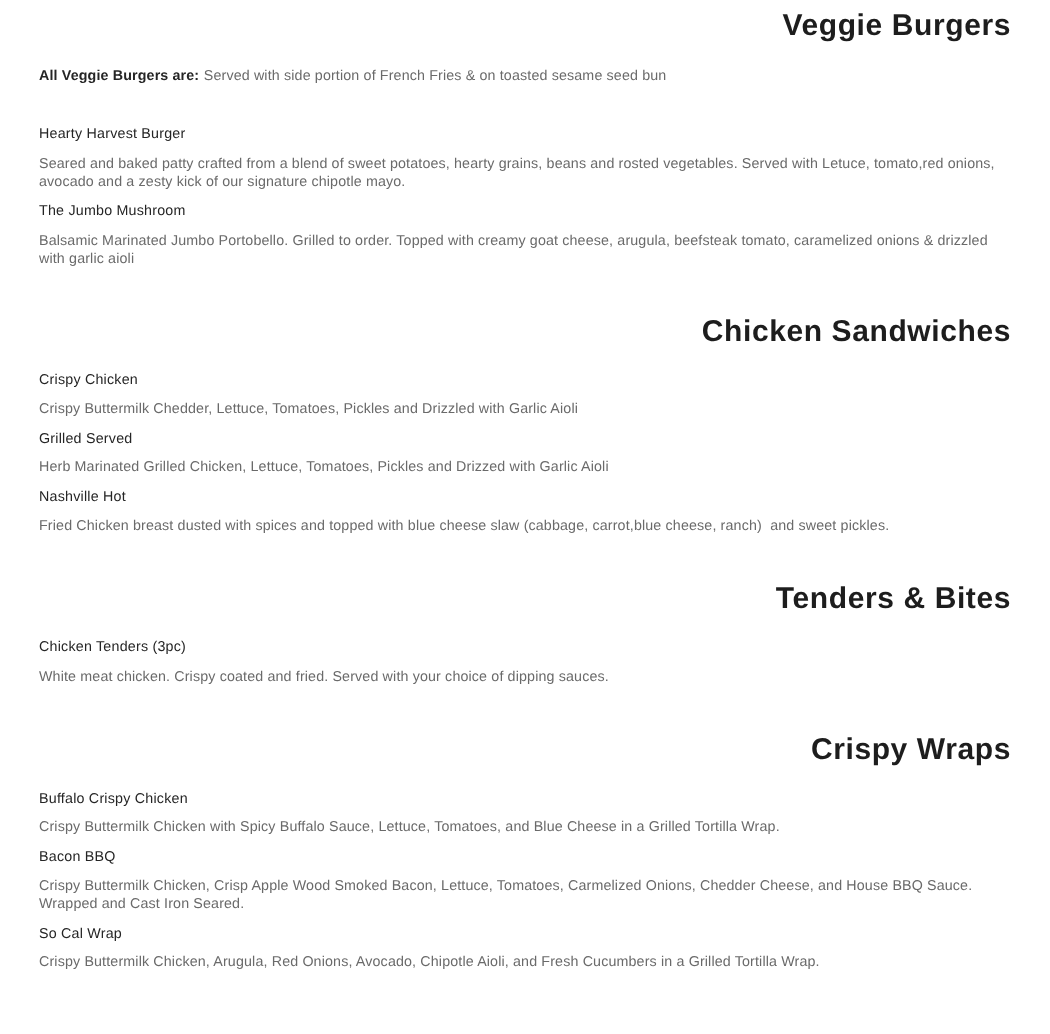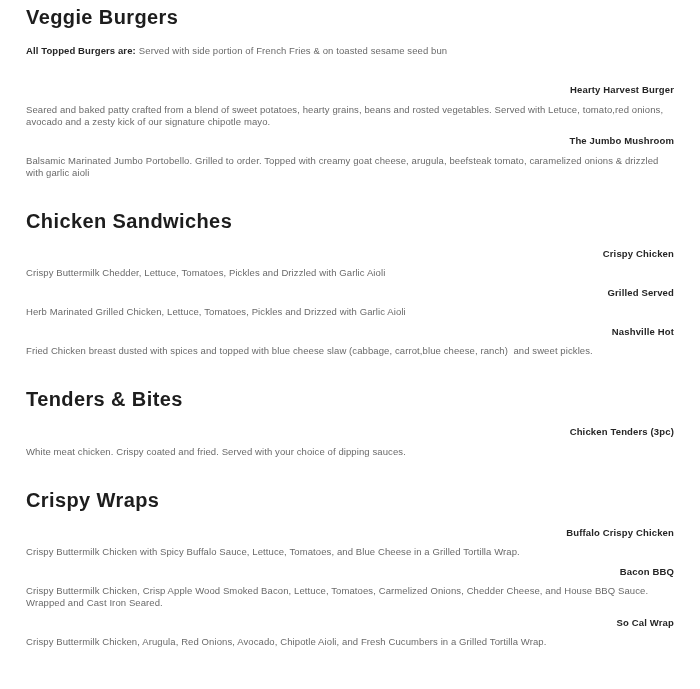--- a/index.html
+++ b/index.html
@@ -13,21 +13,21 @@
   main.menu {
     padding: 5px 26px 0 26px;
     width: 700px;
   }
   .menu-section-title {
     font-size: 20px;
     line-height: 24px;
     font-weight: 700;
     letter-spacing: 0.4px;
     color: #1d1d1d;
-    text-align: left;
+    text-align: right;
     margin: 30px 0 14px 0;
   }
   section:first-child .menu-section-title {
     margin-top: 0;
   }
   .section-note {
     font-size: 9.5px;
     line-height: 12px;
     color: #6a6a6a;
     margin: 16px 0 27px 0;
@@ -37,43 +37,42 @@
     font-weight: 700;
     color: #252525;
     margin-right: 3px;
   }
   .menu-items {
     margin-top: 15px;
   }
   .menu-item-name {
     font-size: 9.5px;
     line-height: 12px;
-    font-weight: 700;
+    font-weight: 400;
     color: #252525;
     letter-spacing: 0.15px;
     margin: 0 0 7.5px 0;
-    text-align: right;
   }
   .menu-item-desc {
     font-size: 9.5px;
     line-height: 12px;
     font-weight: 400;
     color: #6a6a6a;
     letter-spacing: 0.1px;
     margin: 0 0 7.5px 0;
     white-space: pre-wrap;
   }
 </style>
 </head>
 <body>
 
 <main class="menu" id="menu-root">
     <section>
       <h2 class="menu-section-title">Veggie Burgers</h2>
-      <p class="section-note"><strong class="note-label">All Topped Burgers are:</strong><span class="note-text">Served with side portion of French Fries &amp; on toasted sesame seed bun</span></p>
+      <p class="section-note"><strong class="note-label">All Veggie Burgers are:</strong><span class="note-text">Served with side portion of French Fries &amp; on toasted sesame seed bun</span></p>
       <div class="menu-items">
         <div class="menu-item">
           <h3 class="menu-item-name">Hearty Harvest Burger</h3>
           <p class="menu-item-desc">Seared and baked patty crafted from a blend of sweet potatoes, hearty grains, beans and rosted vegetables. Served with Letuce, tomato,red onions, avocado and a zesty kick of our signature chipotle mayo.</p>
         </div>
         <div class="menu-item">
           <h3 class="menu-item-name">The Jumbo Mushroom</h3>
           <p class="menu-item-desc">Balsamic Marinated Jumbo Portobello. Grilled to order. Topped with creamy goat cheese, arugula, beefsteak tomato, caramelized onions &amp; drizzled with garlic aioli</p>
         </div>
       </div>

